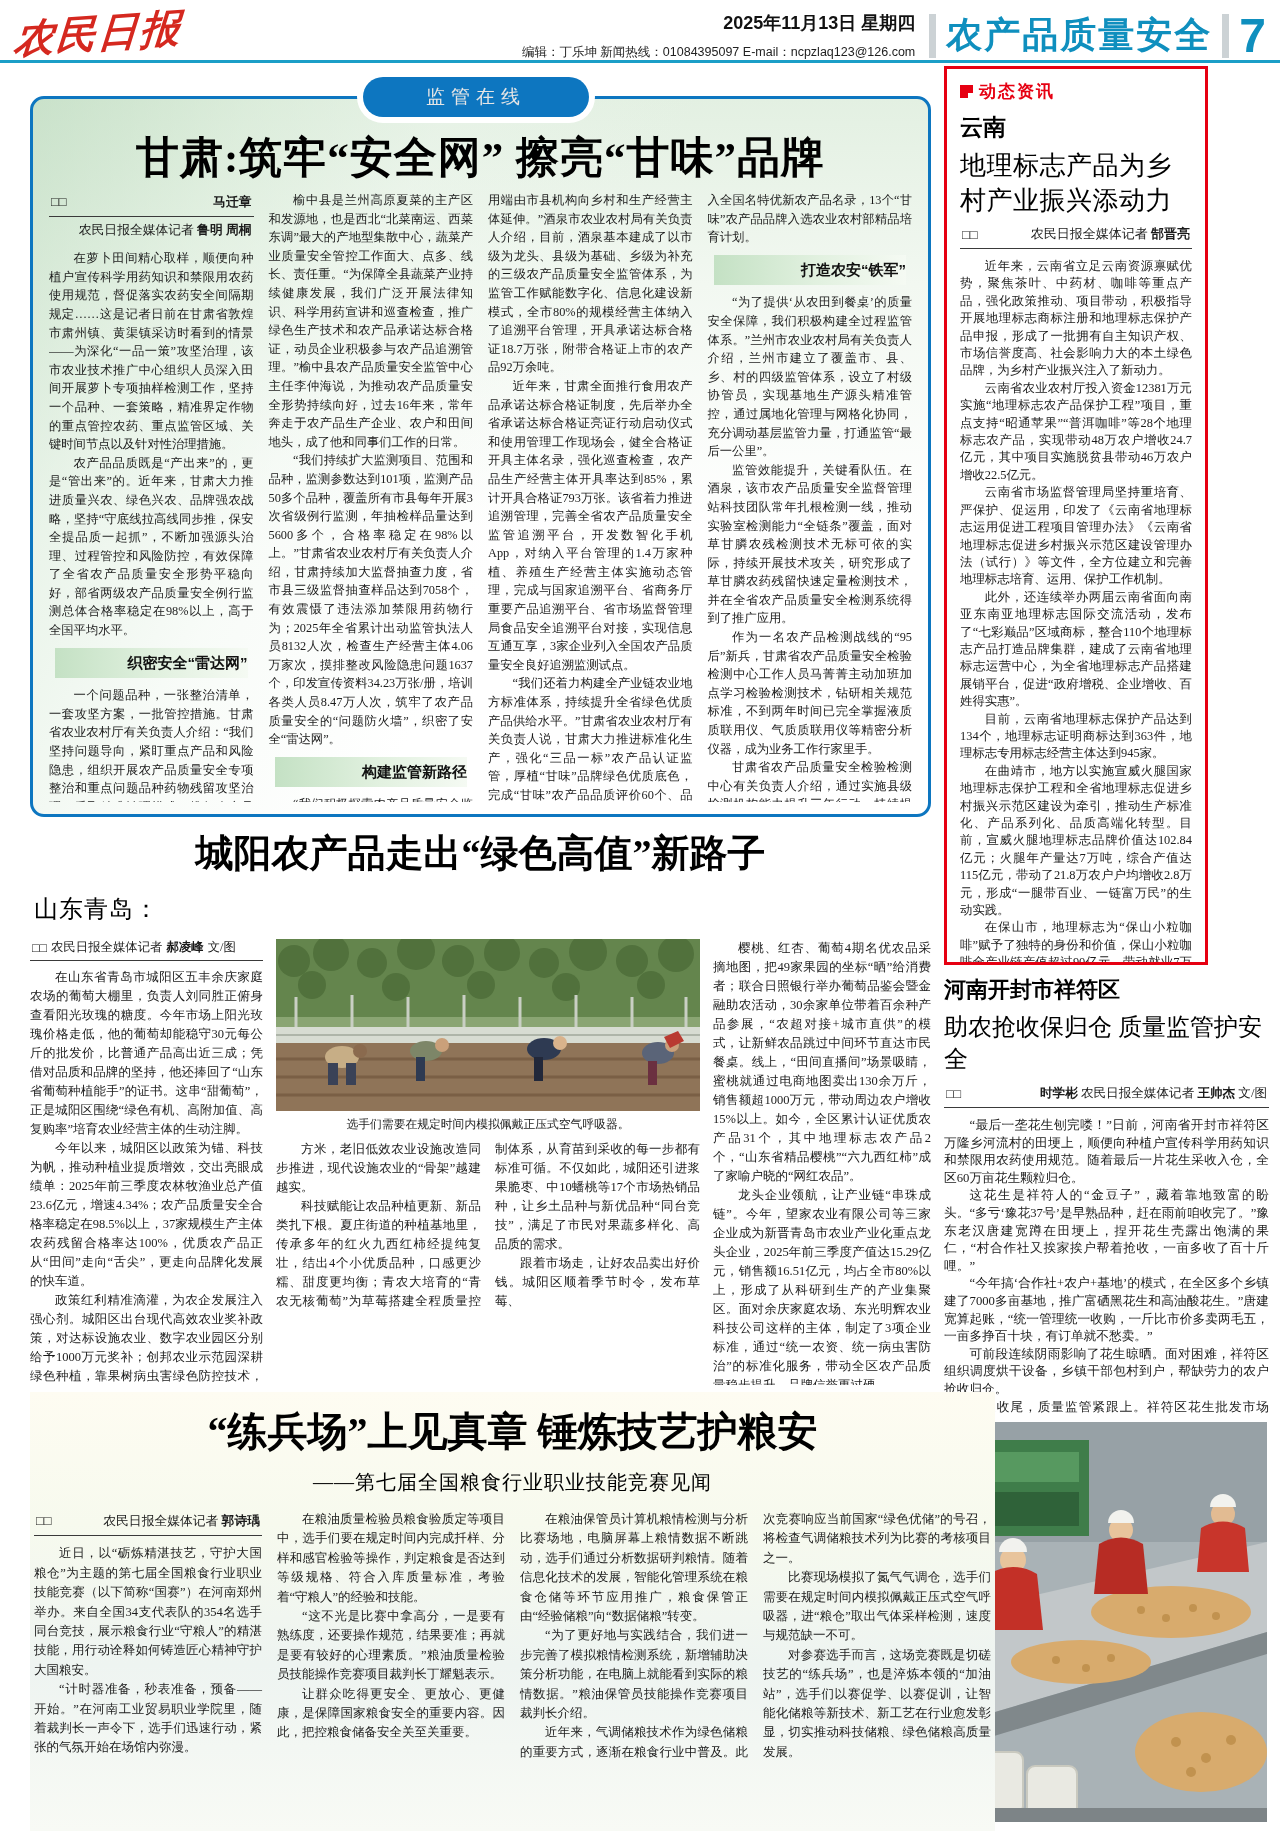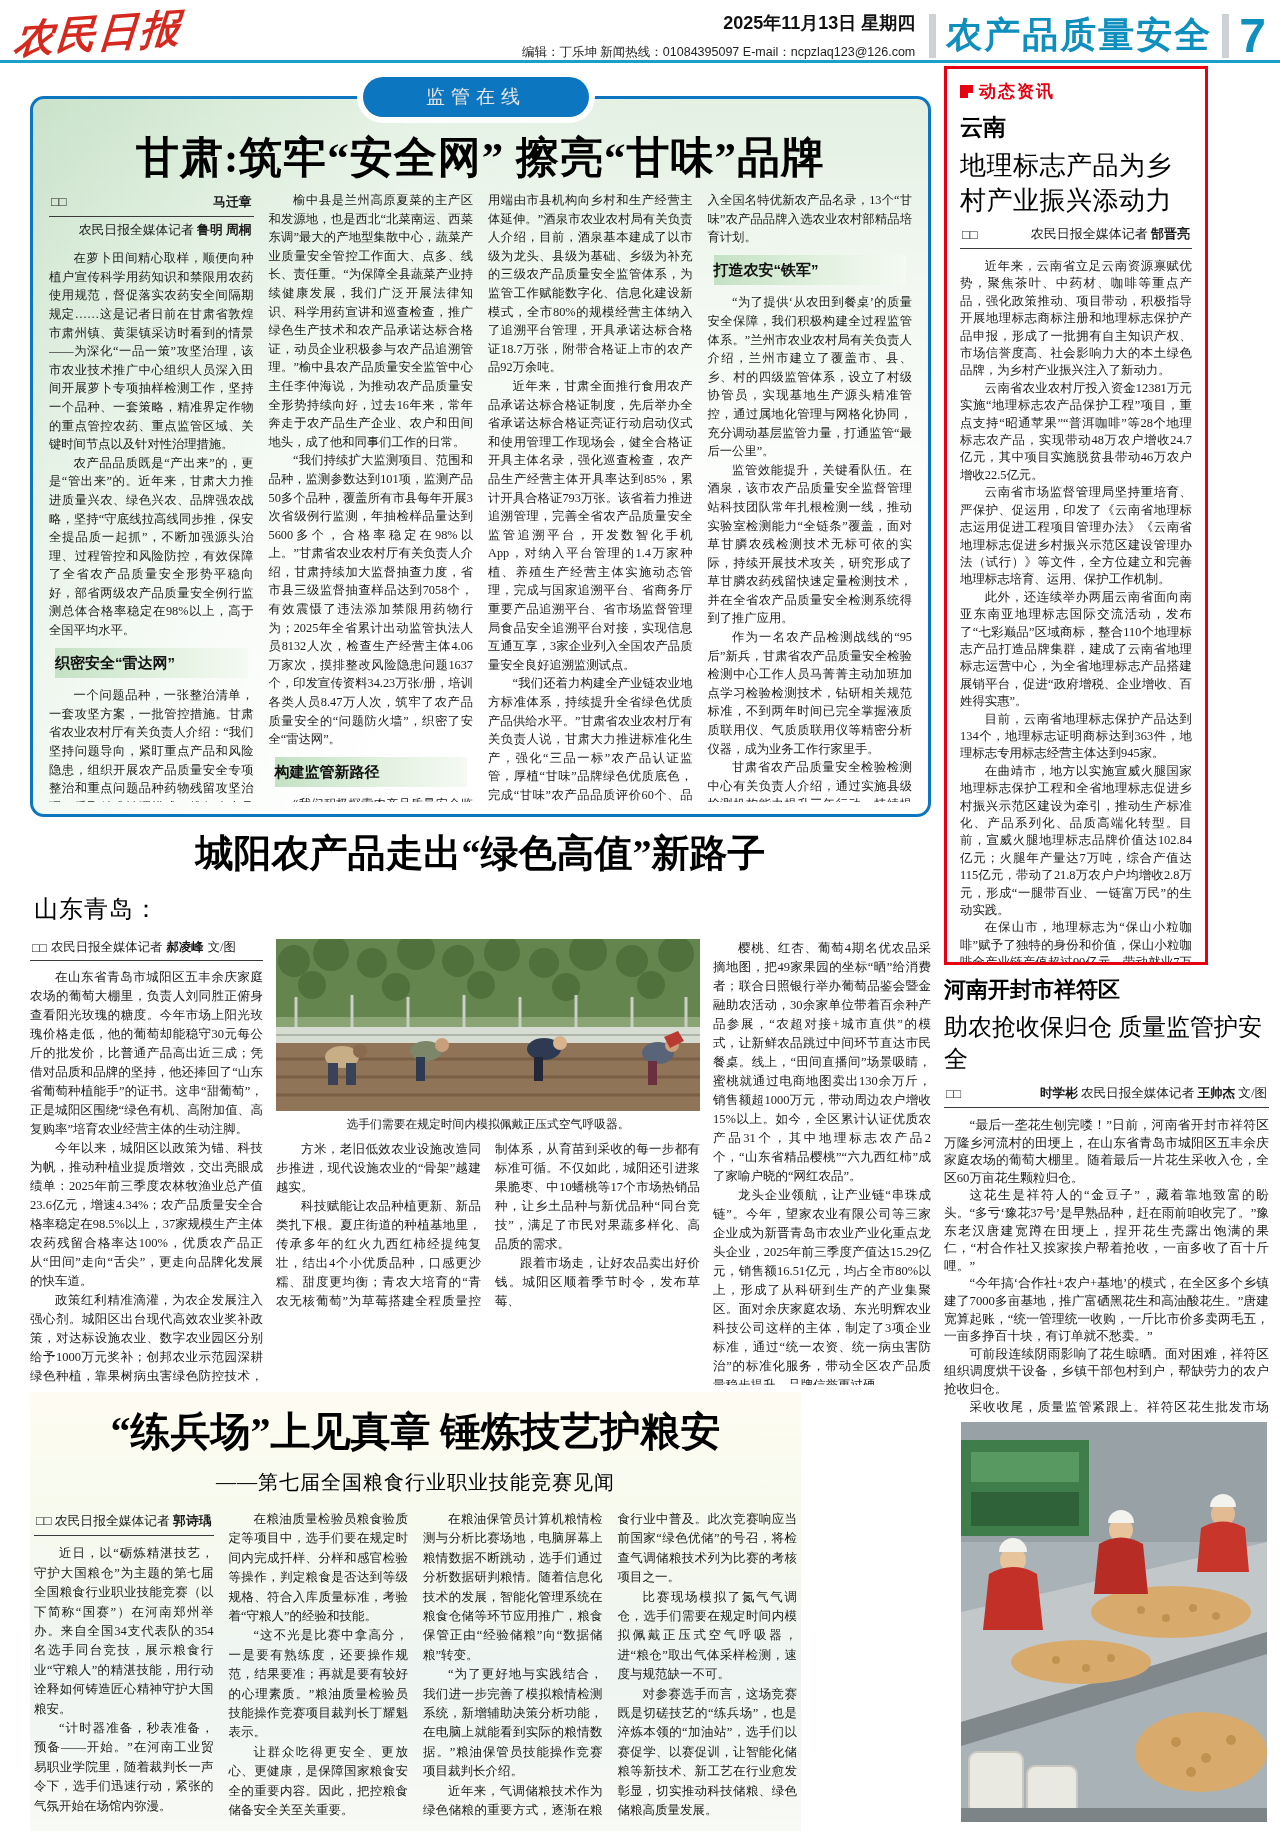--- a/index.html
+++ b/index.html
@@ -38,21 +38,21 @@
   #gansu-headline { margin-top:30px; text-align:center; font-weight:bold; font-size:43px; letter-spacing:1px; color:#000; }
   #gansu-body { position:absolute; left:16px; right:16px; top:92px; bottom:12px;
     column-count:4; column-gap:15px; overflow:hidden;
     font-size:12.3px; line-height:18.6px; text-align:justify; }
   .byline-block { break-inside:avoid; margin-bottom:8px; font-size:12.8px; }
   .byline-row { display:flex; justify-content:space-between; align-items:flex-end;
     border-bottom:1px solid #3a3a3a; padding:2px 2px 4px; }
   .byline-row2 { text-align:right; padding:4px 2px 2px; }
   .byline-name { font-weight:bold; }
   .blk-p { text-indent:2em; margin:0; }
-  .blk-h { break-inside:avoid; margin:8px 6px; padding:6px 0; text-align:left;
+  .blk-h { break-inside:avoid; margin:8px 6px; padding:6px 0; text-align:right;
     font-family:"Liberation Sans",sans-serif; font-weight:bold; font-size:15px; color:#111;
     background:linear-gradient(90deg,#c4e1c4 0%,#e2f1e0 55%,#f5faf3 100%); }
 
   
   #yunnan-box { position:absolute; left:944px; top:66px; width:264px; height:899px;
     border:3px solid #e60012; background:#fff; padding:11px 13px 10px; overflow:hidden; }
   #yunnan-tag { display:flex; align-items:center; gap:6px; color:#e60012;
     font-family:"Liberation Sans",sans-serif; font-weight:bold; font-size:17px; letter-spacing:2px; }
   .flag-icon { width:13px; height:13px; position:relative; background:#e60012; display:inline-block; }
   .flag-icon::after { content:""; position:absolute; right:-0px; bottom:-0px; width:5px; height:5px; background:#fff; }
@@ -85,21 +85,21 @@
   #henan { position:absolute; left:944px; top:975px; width:325px; height:856px; overflow:hidden; }
   #henan-kicker { font-family:"Liberation Sans",sans-serif; font-weight:bold; font-size:22px; color:#000; }
   #henan-headline { font-size:24px; margin:6px 0 10px; color:#000; }
   #henan-byline { display:flex; justify-content:space-between; align-items:flex-end;
     border-bottom:1px solid #3a3a3a; padding:0 2px 5px; font-size:12.6px; margin-bottom:9px; }
   #henan-paras { height:297px; overflow:hidden; font-size:12.7px; line-height:17.6px; text-align:justify; }
   #henan-paras p { text-indent:2em; }
   #henan-photo { display:block; width:306px; height:400px; margin:8px 0 0 17px; background:#aab4b8; }
 
   
-  #grain { position:absolute; left:30px; top:1392px; width:771px; height:439px; overflow:hidden;
+  #grain { position:absolute; left:30px; top:1392px; width:965px; height:439px; overflow:hidden;
     background:linear-gradient(180deg,#fefcf2 0%, #f7faee 30%, #eef4f1 62%, #f8faf5 100%); }
   #grain-headline { text-align:center; font-weight:bold; font-size:40px; color:#000; margin-top:12px; }
   #grain-sub { text-align:center; font-size:20px; color:#000; margin-top:10px; letter-spacing:1px; }
   #grain-body { position:absolute; left:4px; right:4px; top:118px; bottom:0;
     column-count:4; column-gap:15px; overflow:hidden;
     font-size:12.5px; line-height:19.4px; text-align:justify; }
 </style>
 </head>
 <body>
 
@@ -277,21 +277,21 @@
       <span>□□</span>
       <span>
         <span class="byline-name">时学彬</span>
         <span>农民日报全媒体记者</span>
         <span class="byline-name">王帅杰</span>
         <span>文/图</span>
       </span>
     </div>
     <div id="henan-paras">
 
-    <p class="blk-p">“最后一垄花生刨完喽！”日前，河南省开封市祥符区万隆乡河流村的田埂上，在山东省青岛市城阳区五丰余庆家庭农场的葡萄大棚里。随着最后一片花生采收入仓，全区60万亩花生颗粒归仓。</p>
+    <p class="blk-p">“最后一垄花生刨完喽！”日前，河南省开封市祥符区万隆乡河流村的田埂上，顺便向种植户宣传科学用药知识和禁限用农药使用规范。随着最后一片花生采收入仓，全区60万亩花生颗粒归仓。</p>
         <p class="blk-p">这花生是祥符人的“金豆子”，藏着靠地致富的盼头。“多亏‘豫花37号’是早熟品种，赶在雨前咱收完了。”豫东老汉唐建宽蹲在田埂上，捏开花生壳露出饱满的果仁，“村合作社又挨家挨户帮着抢收，一亩多收了百十斤哩。”</p>
         <p class="blk-p">“今年搞‘合作社+农户+基地’的模式，在全区多个乡镇建了7000多亩基地，推广富硒黑花生和高油酸花生。”唐建宽算起账，“统一管理统一收购，一斤比市价多卖两毛五，一亩多挣百十块，有订单就不愁卖。”</p>
         <p class="blk-p">可前段连续阴雨影响了花生晾晒。面对困难，祥符区组织调度烘干设备，乡镇干部包村到户，帮缺劳力的农户抢收归仓。</p>
         <p class="blk-p">采收收尾，质量监管紧跟上。祥符区花生批发市场里，质检员围着检测仪查看交易花生：“天天抽检，黄曲霉毒素不能超标，一颗坏花生毁一斤，可不敢大意。”</p>
       </div>
     <svg id="henan-photo" viewBox="0 0 306 400" xmlns="http://www.w3.org/2000/svg">
       <rect width="306" height="400" fill="#a9b2b6"></rect>
       <rect width="306" height="120" fill="#97a1a6"></rect>
       <rect x="0" y="18" width="128" height="96" fill="#3f7d4a"></rect>
       <rect x="10" y="30" width="108" height="30" fill="#579960"></rect>

